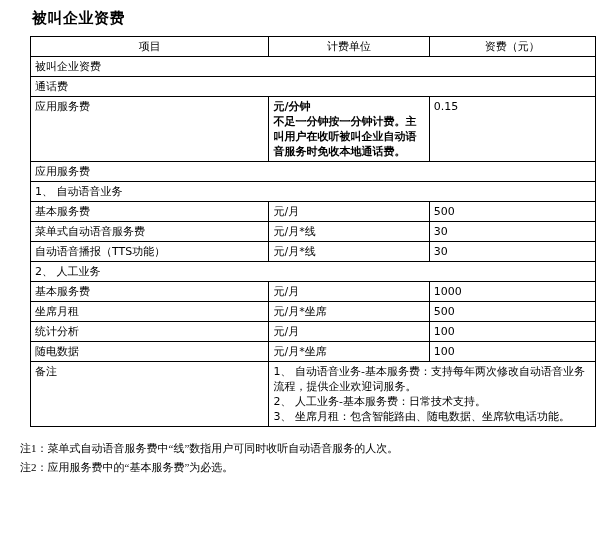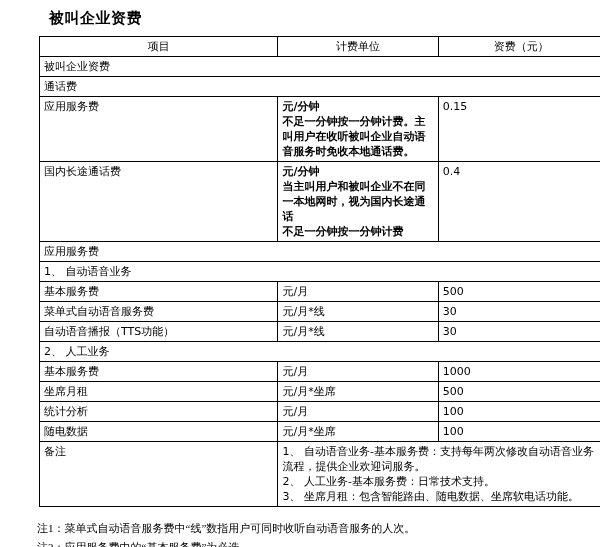--- a/index.html
+++ b/index.html
@@ -13,33 +13,33 @@
     font-family: "DejaVu Sans", "Liberation Sans", sans-serif;
     color: #000000;
     font-size: 11px;
     overflow: hidden;
   }
   .page {
     position: relative;
     width: 548px;
     height: 547px;
     box-sizing: border-box;
-    padding: 6px 14px 0 31px;
+    padding: 6px 14px 0 14px;
   }
   .doc-title {
     font-size: 15px;
     font-weight: bold;
     line-height: 20px;
     margin: 2px 0 8px 18px;
     letter-spacing: 0.5px;
   }
   table.fee {
     border-collapse: collapse;
     width: 566px;
-    margin-left: 8px;
+    margin-left: 16px;
     table-layout: fixed;
   }
   table.fee td, table.fee th {
     border: 1px solid #000000;
     padding: 2px 4px;
     vertical-align: top;
     font-size: 11px;
     line-height: 15px;
     font-weight: normal;
   }
@@ -108,29 +108,20 @@
 
       <tr>
         <td>应用服务费</td>
         <td class="cell-multi">
           <div>元/分钟</div>
           <div>不足一分钟按一分钟计费。主叫用户在收听被叫企业自动语音服务时免收本地通话费。</div>
         </td>
         <td>0.15</td>
       </tr>
 
-      <tr>
-        <td>国内长途通话费</td>
-        <td class="cell-multi">
-          <div>元/分钟</div>
-          <div style="white-space: pre-line;">当主叫用户和被叫企业不在同一本地网时，视为国内长途通话
-不足一分钟按一分钟计费</div>
-        </td>
-        <td>0.4</td>
-      </tr>
 
       <tr class="section-row">
         <td colspan="3" class="bold pad-left2">应用服务费</td>
       </tr>
       <tr class="section-row">
         <td colspan="3" class="bold pad-left2">1、 自动语音业务</td>
       </tr>
 
       <tr>
         <td>基本服务费</td>

